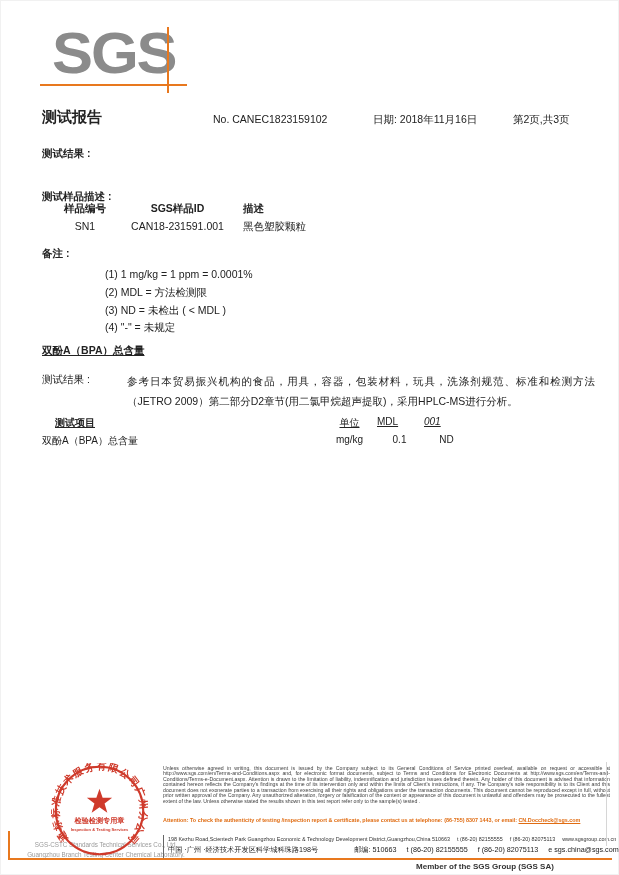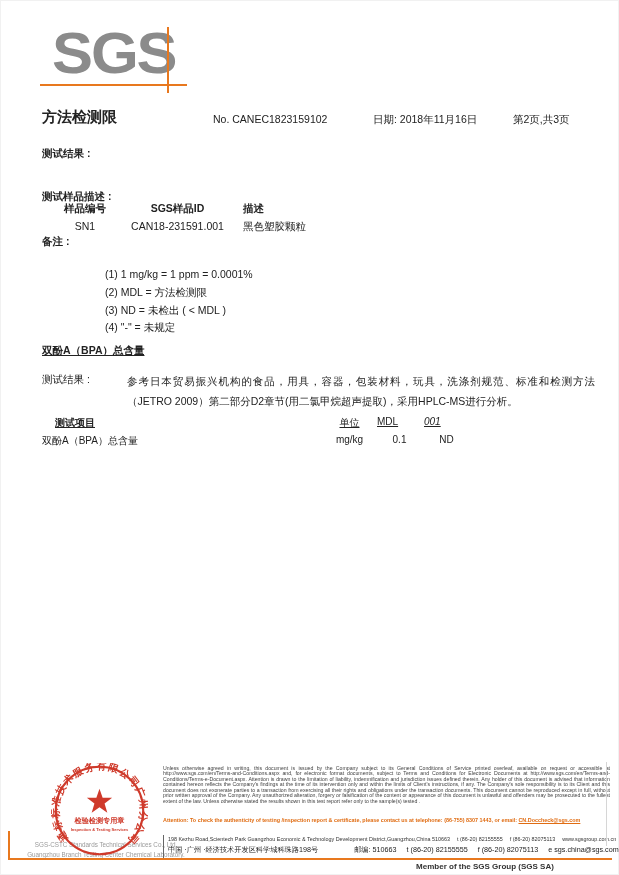--- a/index.html
+++ b/index.html
@@ -30,21 +30,21 @@
   .sampledesc-label{left:42px;top:190px;}
 
   
   .sample-table{left:50px;top:199px;font-size:10.5px;}
   .sample-table .row{display:flex;line-height:18px;}
   .sample-table .c1{width:70px;text-align:center;}
   .sample-table .c2{width:115px;text-align:center;}
   .sample-table .c3{width:170px;padding-left:8px;text-align:left;}
   .sample-table .hdr{font-weight:bold;}
 
-  .notes-label{left:42px;top:235px;}
+  .notes-label{left:42px;top:247px;}
   .notes{left:105px;top:266px;font-size:10.5px;line-height:17.8px;}
 
   .bpa-heading{left:42px;top:344px;font-size:10.5px;font-weight:bold;text-decoration:underline;}
 
   .method-label{left:42px;top:373px;font-size:10.5px;}
   .method-text{left:127px;top:372px;width:468px;font-size:10.5px;line-height:19.5px;text-align:justify;}
 
   
   .rt-cell{position:absolute;font-size:10px;}
   .rt-hdr{text-decoration:underline;}
@@ -84,21 +84,21 @@
 </style>
 </head>
 <body>
 
 <div class="page">
 
   <div class="abs logo-text">SGS</div>
   <div class="abs logo-hline"></div>
   <div class="abs logo-vline"></div>
 
-  <div class="abs doc-title">方法检测限</div>
+  <div class="abs doc-title">测试报告</div>
   <div class="abs report-no">No. CANEC1823159102</div>
   <div class="abs report-date">日期: 2018年11月16日</div>
   <div class="abs report-pages">第2页,共3页</div>
 
   <div class="abs sec-label results-label">测试结果 :</div>
   <div class="abs sec-label sampledesc-label">测试样品描述 :</div>
 
   <div class="abs sample-table">
     <div class="row hdr">
       <span class="c1">样品编号</span>

